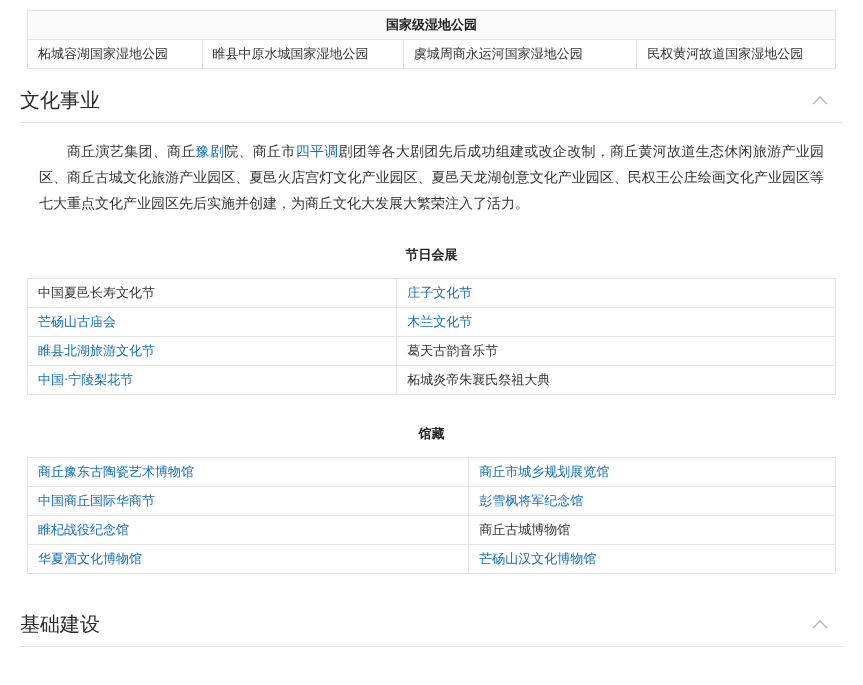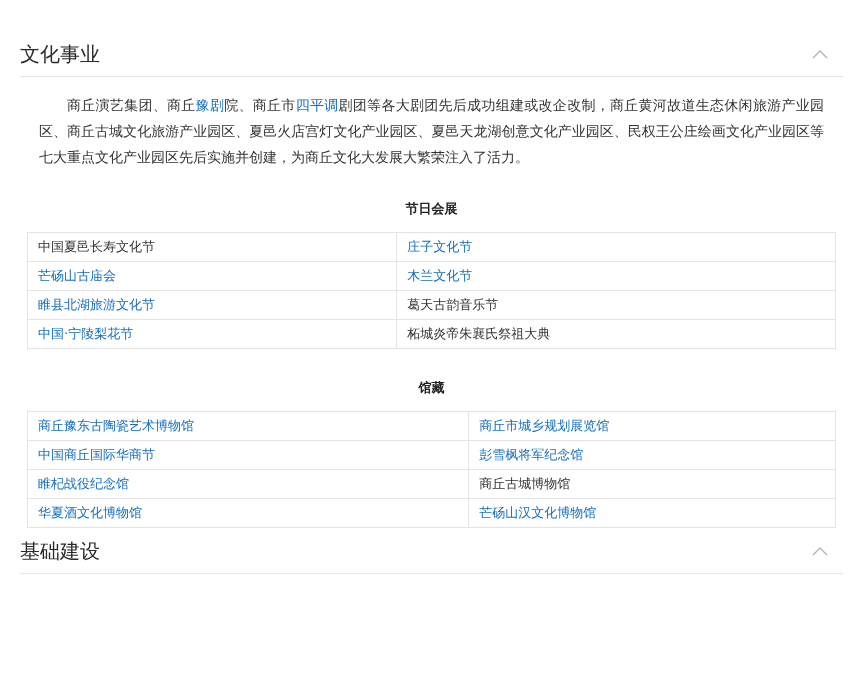--- a/index.html
+++ b/index.html
@@ -19,21 +19,21 @@
     border:1px solid var(--border);
     padding:7px 10px;font-size:13px;line-height:14px;color:var(--text);
     overflow:hidden;white-space:nowrap;text-align:left;font-weight:normal;
   }
   th.tbl-head{
     background:var(--headbg);text-align:center;font-weight:bold;color:#222;
   }
   .lnk{color:var(--link);cursor:pointer;}
   .section-head{
     display:flex;justify-content:space-between;align-items:center;
-    margin-top:31px;padding-bottom:9px;border-bottom:1px solid var(--rule);
+    margin-top:18px;padding-bottom:9px;border-bottom:1px solid var(--rule);
   }
   .section-head h2{
     margin:0;font-size:20px;font-weight:400;color:var(--heading);line-height:26px;
   }
   .chevron{display:inline-flex;align-items:center;justify-content:center;
     width:22px;height:16px;cursor:pointer;margin-right:12px;}
   .para{
     margin:15px 19px 0;font-size:14px;line-height:26px;color:var(--text);
     text-indent:2em;text-align:justify;
   }
@@ -48,20 +48,41 @@
   .festival col:nth-child(1){width:45.7%}
   .festival col:nth-child(2){width:54.3%}
   .museum col:nth-child(1){width:54.6%}
   .museum col:nth-child(2){width:45.4%}
 </style>
 </head>
 <body>
 
 <div class="page">
 
+  <table class="wetland">
+    <colgroup>
+        <col>
+        <col>
+        <col>
+        <col>
+      </colgroup>
+    <thead>
+      <tr>
+        <th class="tbl-head" colspan="4">国家级湿地公园</th>
+      </tr>
+    </thead>
+    <tbody>
+      <tr>
+        <td>柘城容湖国家湿地公园</td>
+        <td>睢县中原水城国家湿地公园</td>
+        <td>虞城周商永运河国家湿地公园</td>
+        <td>民权黄河故道国家湿地公园</td>
+      </tr>
+    </tbody>
+  </table>
 
   <div class="section-head">
     <h2>文化事业</h2>
     <span class="chevron">
       <svg width="16" height="9" viewBox="0 0 16 9">
         <polyline points="1,8 8,1 15,8" fill="none" stroke="#b3b3b3" stroke-width="1.4"></polyline>
       </svg>
     </span>
   </div>
 
@@ -112,21 +133,21 @@
         <td class="lnk">睢杞战役纪念馆</td>
         <td>商丘古城博物馆</td>
       </tr>
       <tr>
         <td class="lnk">华夏酒文化博物馆</td>
         <td class="lnk">芒砀山汉文化博物馆</td>
       </tr>
     </tbody>
   </table>
 
-  <div class="section-head" style="margin-top:10px">
+  <div class="section-head" style="margin-top:37px">
     <h2>基础建设</h2>
     <span class="chevron">
       <svg width="16" height="9" viewBox="0 0 16 9">
         <polyline points="1,8 8,1 15,8" fill="none" stroke="#b3b3b3" stroke-width="1.4"></polyline>
       </svg>
     </span>
   </div>
 
 </div>
 

